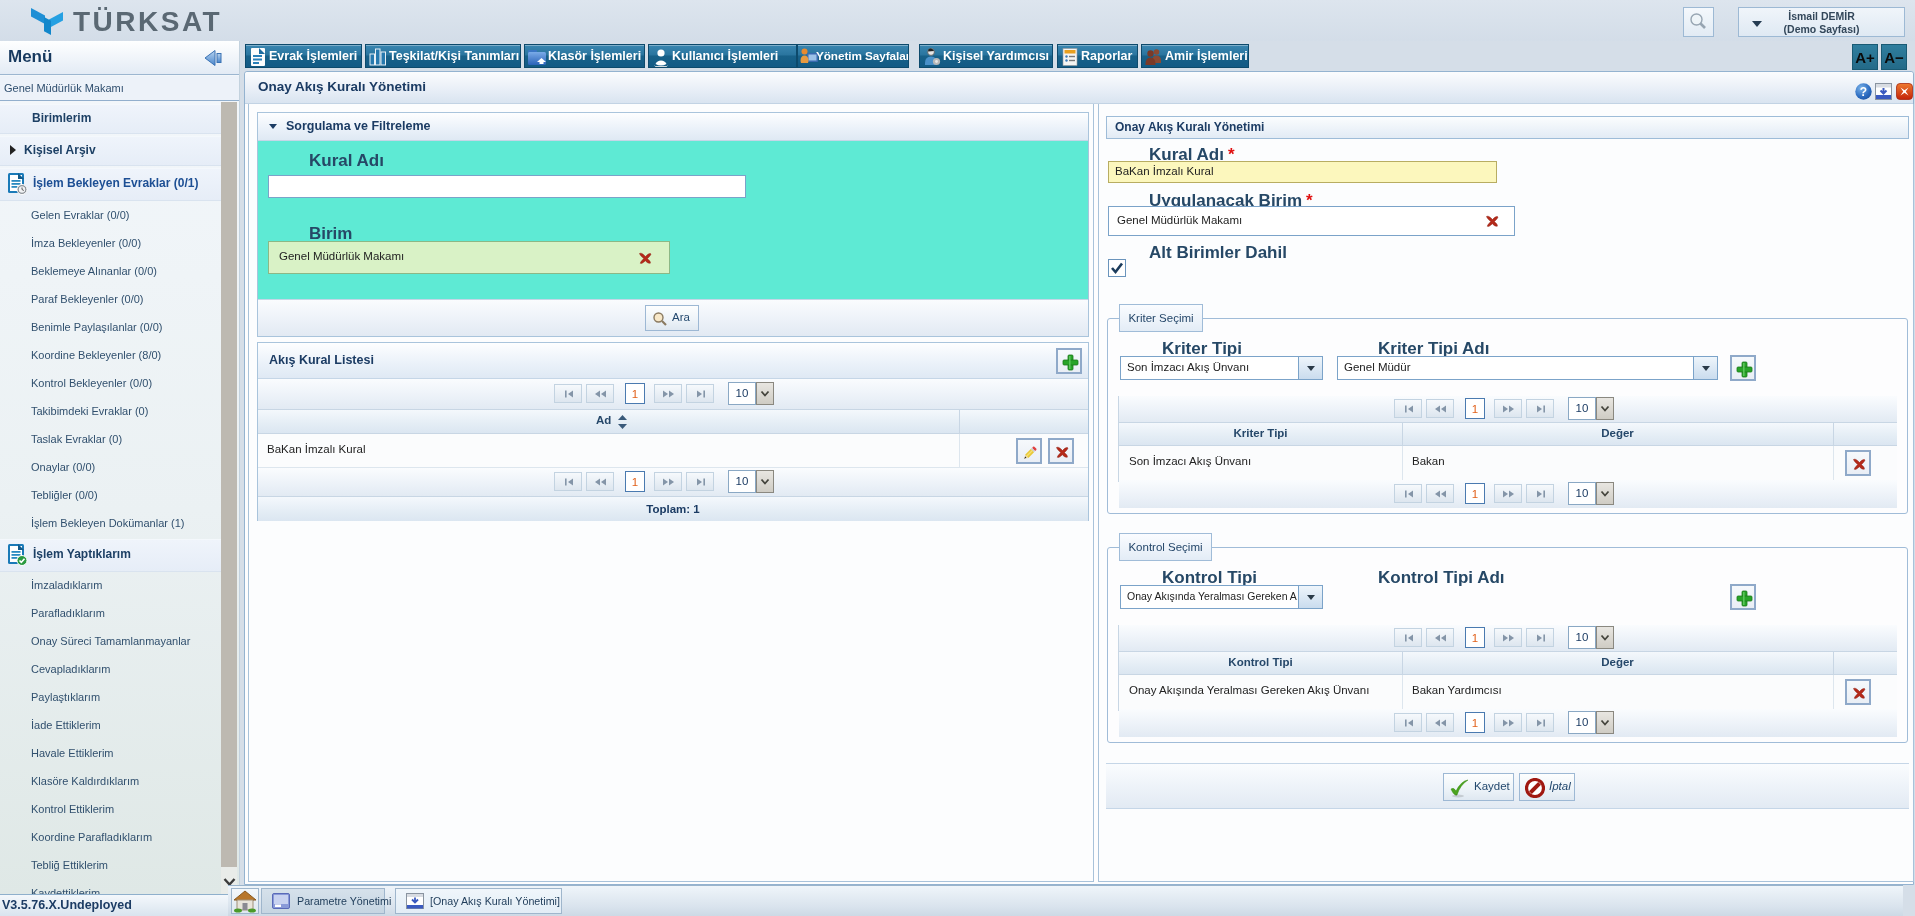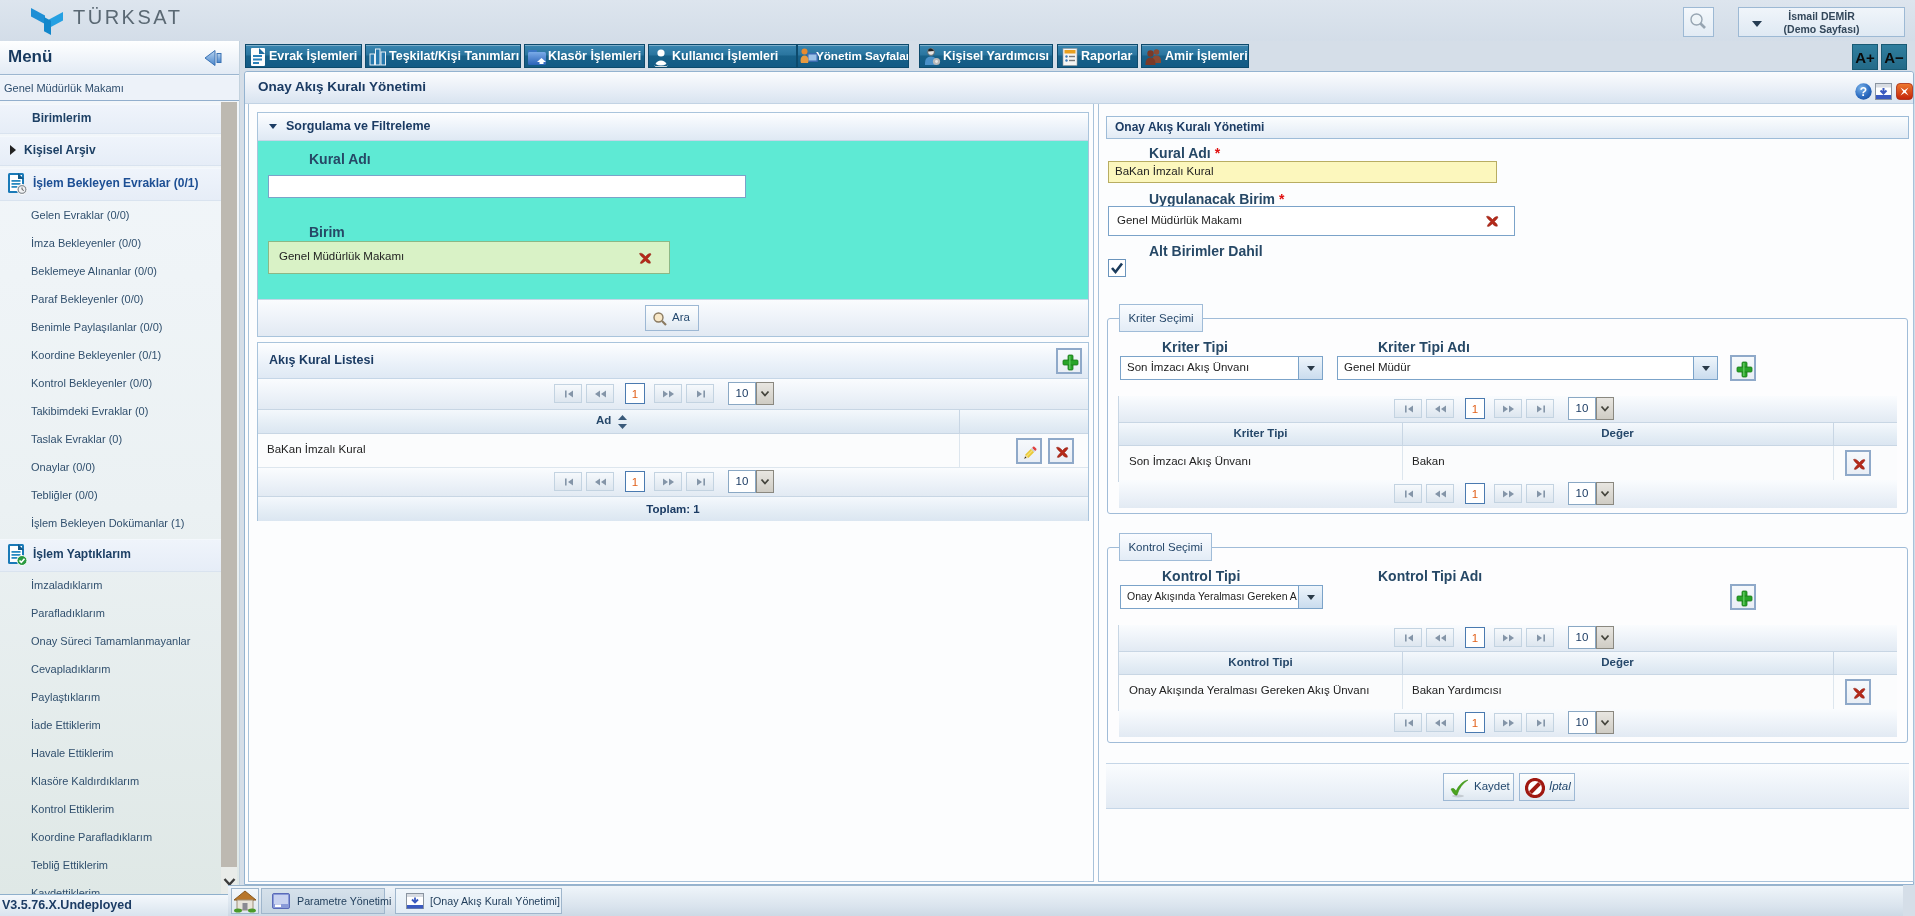--- a/index.html
+++ b/index.html
@@ -33,21 +33,21 @@
   display:flex; align-items:center; white-space:nowrap; overflow:hidden; }
 .tab .ic { margin:0 3px 0 2px; width:18px; height:18px; flex:0 0 auto; }
 #mainpanel { position:absolute; left:244px; top:71px; width:1670px; height:814px;
   background:#fdfdfe; border:1px solid #94b3d0; border-radius:3px 3px 0 0;}
 #titlebar { position:absolute; left:0px; top:0px; width:1668px; height:32px;
   background:linear-gradient(180deg,#fbfcfe 0%,#e9eff7 55%,#d9e4f0 100%); border-bottom:1px solid #c2d3e4; border-radius:3px 3px 0 0;}
 #titlebar .t { position:absolute; left:13px; top:7px; font-size:13.5px; font-weight:bold; color:#1b3b63; }
 .panel { position:absolute; border:1px solid #a9c4dc; background:#5eead4; }
 .phdr { background:linear-gradient(180deg,#fdfeff 0%,#eaf1f9 60%,#dfe9f4 100%); border-bottom:1px solid #c5d6e7;
   font-weight:bold; color:#1c3c64; font-size:12.5px; }
-.lbl { font-weight:bold; font-size:14px; color:#264866; position:absolute; white-space:nowrap;padding-left:41px;}
+.lbl { font-weight:bold; font-size:17px; color:#264866; position:absolute; white-space:nowrap;padding-left:41px;}
 .inp { position:absolute; background:#fff; border:1px solid #7ba3c9; }
 .req { color:#e01010; margin-left:4px; }
 .pgbar { position:absolute; background:linear-gradient(180deg,#fafcfe 0%,#eef3f9 50%,#e2eaf3 100%); }
 .pgb { position:absolute; width:28px; height:19px; background:linear-gradient(180deg,#f6f9fc,#dde6ef);
   border:1px solid #c3d3e1; }
 .pg1 { position:absolute; width:20px; height:21px; background:#fff; border:1px solid #4a7ab0; color:#e2621b;
   font-size:11.5px; text-align:center; line-height:20px; }
 .pgsel { position:absolute; width:35px; height:23px; }
 .pgsel .w { position:absolute; left:0; top:0; width:28px; height:23px; background:#fff; border:1px solid #8aa8c4;
   font-size:11.5px; color:#1c3c64; text-align:center; line-height:21px; }
@@ -64,21 +64,21 @@
 #taskbar { position:absolute; left:228px; top:885px; width:1675px; height:31px;
   background:linear-gradient(180deg,#eff5fa 0%,#d9e3ed 70%,#ccd9e5 100%); border-top:1px solid #9ab4cc; }
 .tbtn { position:absolute; top:2px; height:26px; border:1px solid #9fb6cc; font-size:10.7px; color:#223f5c; display:flex; align-items:center; white-space:nowrap; }
 </style></head><body>
 <div id="header">
 <svg style="position:absolute; left:30px; top:4px;" width="40" height="32" viewBox="0 0 40 32">
       <polygon points="1,4 15,11.5 15,20 1,12.5" fill="#1e8fd5"></polygon>
       <polygon points="33,8 19,15.5 19,24 33,16.5" fill="#25a0e2"></polygon>
       <polygon points="14,13 21,16.7 21,31 14,27.3" fill="#1287cb"></polygon>
     </svg>
-<div class="abs" style="left:73px; top:6px; font-size:20px; font-weight:normal; color:#5a6873; letter-spacing:2.5px;">TÜRKSAT</div>
+<div class="abs" style="left:73px; top:6px; font-size:28px; font-weight:bold; color:#5a6873; letter-spacing:2.5px;">TÜRKSAT</div>
 <div id="hdrsearch">
       <svg width="29" height="28" viewBox="0 0 29 28">
         <circle cx="12.5" cy="11.5" r="5.5" fill="#eef4f8" stroke="#97a5b2" stroke-width="1.4"></circle>
         <line x1="16.5" y1="15.5" x2="21" y2="20" stroke="#97a5b2" stroke-width="2.6"></line>
       </svg>
     </div>
 <div id="hdruser"><div class="downtri" style="position:absolute; left:13px; top:13px; border-left-width:5px; border-right-width:5px; border-top-width:6px;"></div>İsmail DEMİR<br>(Demo Sayfası)</div>
 </div>
 <div class="abs" style="left:1852px; top:44px; width:26px; height:26px; background:linear-gradient(180deg,#2f7e9e,#236a88); border:1px solid #195a74; color:#0a0a0a; font-weight:bold; font-size:15px; text-align:center; line-height:25px;">A+</div>
 <div class="abs" style="left:1881px; top:44px; width:26px; height:26px; background:linear-gradient(180deg,#2f7e9e,#236a88); border:1px solid #195a74; color:#0a0a0a; font-weight:bold; font-size:15px; text-align:center; line-height:25px;">A−</div>
@@ -115,21 +115,21 @@
         <circle cx="15" cy="17.5" r="3.2" fill="#f0f2f4"></circle>
         <path d="M15 15.5 L15 17.5 L16.8 18.5" stroke="#555" stroke-width="1" fill="none"></path>
       </svg>
     </div>
 <div class="mitem mblue" style="left:33px; top:135px;">İşlem Bekleyen Evraklar (0/1)</div>
 <div class="mitem " style="left:31px; top:168px;">Gelen Evraklar (0/0)</div>
 <div class="mitem " style="left:31px; top:196px;">İmza Bekleyenler (0/0)</div>
 <div class="mitem " style="left:31px; top:224px;">Beklemeye Alınanlar (0/0)</div>
 <div class="mitem " style="left:31px; top:252px;">Paraf Bekleyenler (0/0)</div>
 <div class="mitem " style="left:31px; top:280px;">Benimle Paylaşılanlar (0/0)</div>
-<div class="mitem " style="left:31px; top:308px;">Koordine Bekleyenler (0/1)</div>
+<div class="mitem " style="left:31px; top:308px;">Koordine Bekleyenler (8/0)</div>
 <div class="mitem " style="left:31px; top:336px;">Kontrol Bekleyenler (0/0)</div>
 <div class="mitem " style="left:31px; top:364px;">Takibimdeki Evraklar (0)</div>
 <div class="mitem " style="left:31px; top:392px;">Taslak Evraklar (0)</div>
 <div class="mitem " style="left:31px; top:420px;">Onaylar (0/0)</div>
 <div class="mitem " style="left:31px; top:448px;">Tebliğler (0/0)</div>
 <div class="mitem " style="left:31px; top:476px;">İşlem Bekleyen Dokümanlar (1)</div>
 <div class="mband" style="top:498px; height:33px;"></div>
 <div class="abs" style="left:7px; top:502px;">
       <svg width="22" height="24" viewBox="0 0 22 24">
         <rect x="1" y="1" width="16" height="20" rx="1.5" fill="#1a7ab8"></rect>

